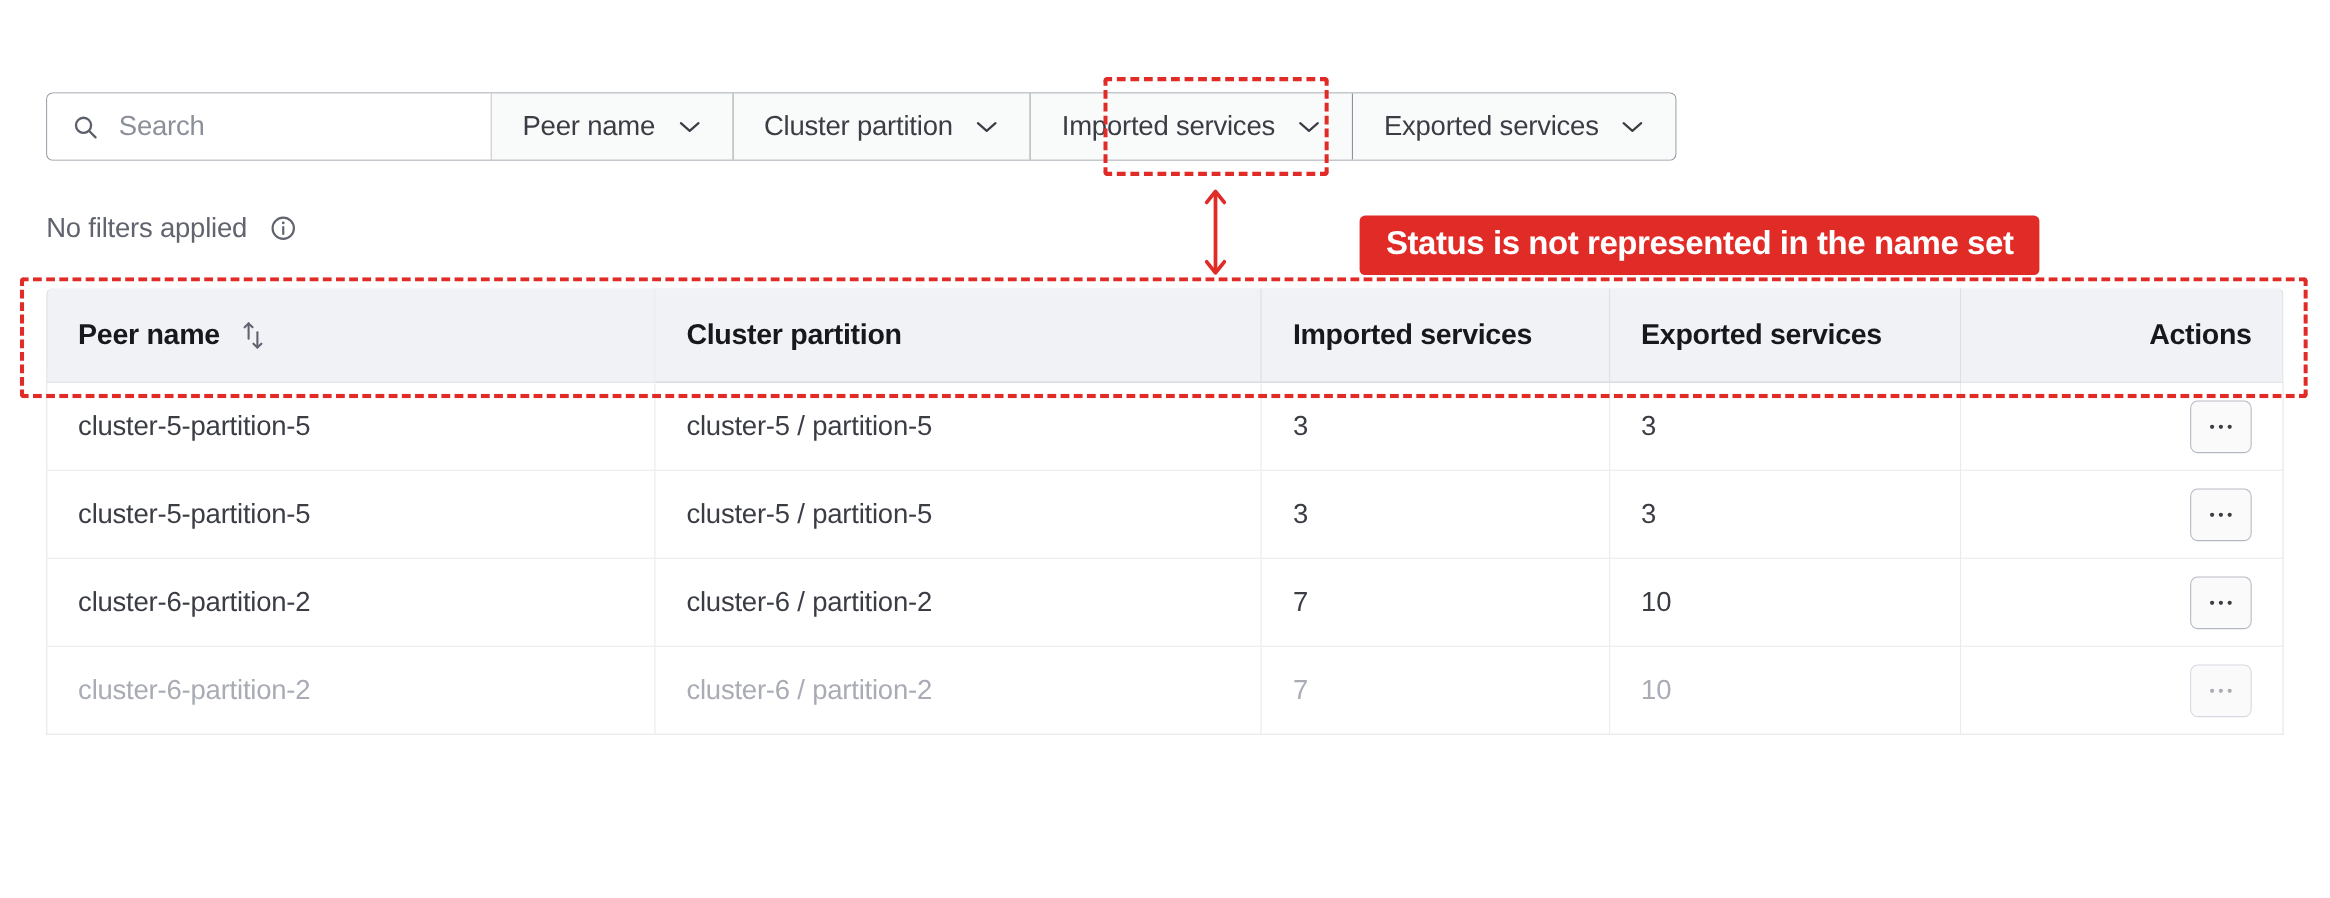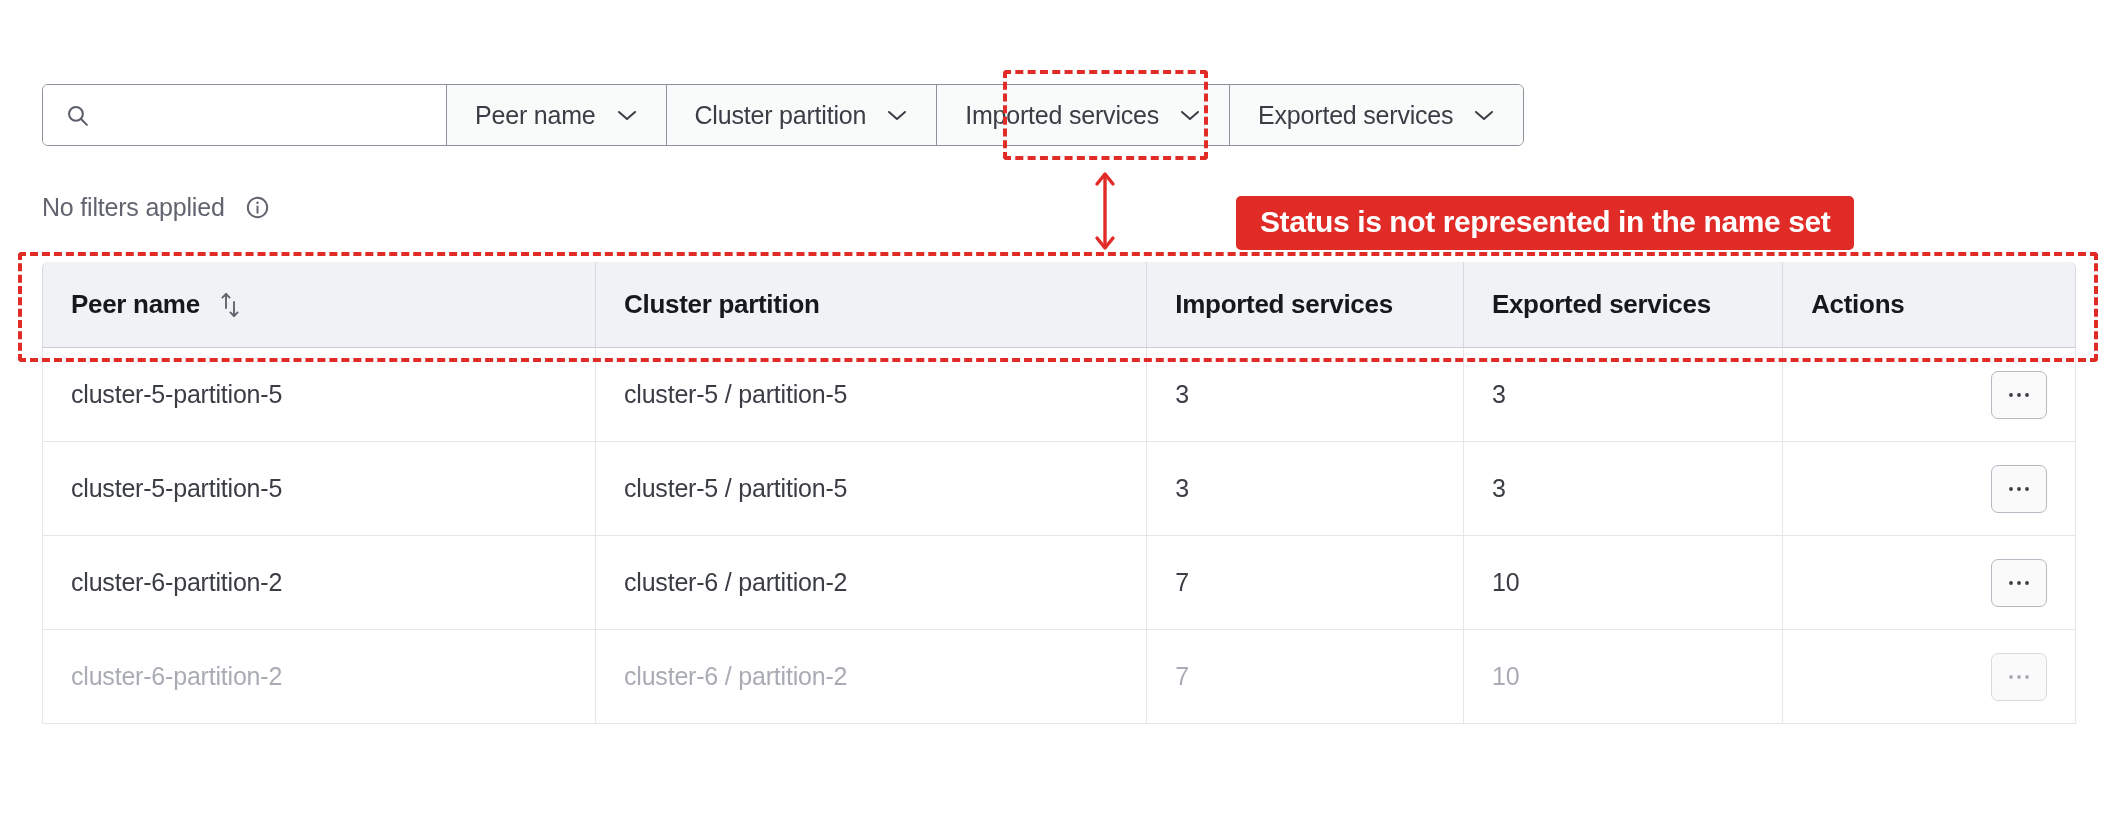--- a/index.html
+++ b/index.html
@@ -134,29 +134,29 @@
     height: 86px;
     vertical-align: middle;
     border-right: 1px solid #d7d9e0;
     border-bottom: 1px solid #c9ccd4;
     letter-spacing: -0.3px;
   }
   .tbl thead th:first-child { border-radius: 6px 0 0 0; border-left: 1px solid #d7d9e0; }
   .tbl thead th:last-child  { border-radius: 0 6px 0 0; border-right: 1px solid #d7d9e0; text-align: right; }
 
   .th-inner { display: flex; align-items: center; gap: 18px; }
-  .th-inner.right { justify-content: flex-start; }
+  .th-inner.right { justify-content: flex-end; }
 
   .sort-icon { width: 24px; height: 28px; display: block; flex: 0 0 auto; }
 
   .tbl tbody td {
     font-size: 25px;
     color: #3b3d45;
     padding: 0 28px;
-    height: 94px;
+    height: 80px;
     vertical-align: middle;
     border-right: 1px solid #e4e6ea;
     border-bottom: 1px solid #e4e6ea;
     background: #ffffff;
     letter-spacing: -0.2px;
   }
   .tbl tbody td:first-child { border-left: 1px solid #e4e6ea; }
   .tbl tbody tr.dim td { color: #a9acb4; }
 
   .td-actions { text-align: right; }
@@ -231,20 +231,21 @@
 
   <div class="toolbar">
 
     <div class="search-cell">
       <span>
         <svg class="search-icon" viewBox="0 0 24 24" fill="none" stroke="#5b5f6a" stroke-width="2" stroke-linecap="round">
           <circle cx="10.5" cy="10.5" r="6.6"></circle>
           <line x1="15.4" y1="15.4" x2="21" y2="21"></line>
         </svg>
       </span>
+      <input class="search-input" type="text" placeholder="Search" style="">
     </div>
 
     <div class="filter-btn">
       <span class="label">Peer name</span>
       <span>
         <svg class="chevron" viewBox="0 0 22 14" fill="none" stroke="#3b3d45" stroke-width="2" stroke-linecap="round" stroke-linejoin="round">
           <polyline points="3,4 11,11 19,4"></polyline>
         </svg>
       </span>
     </div>

